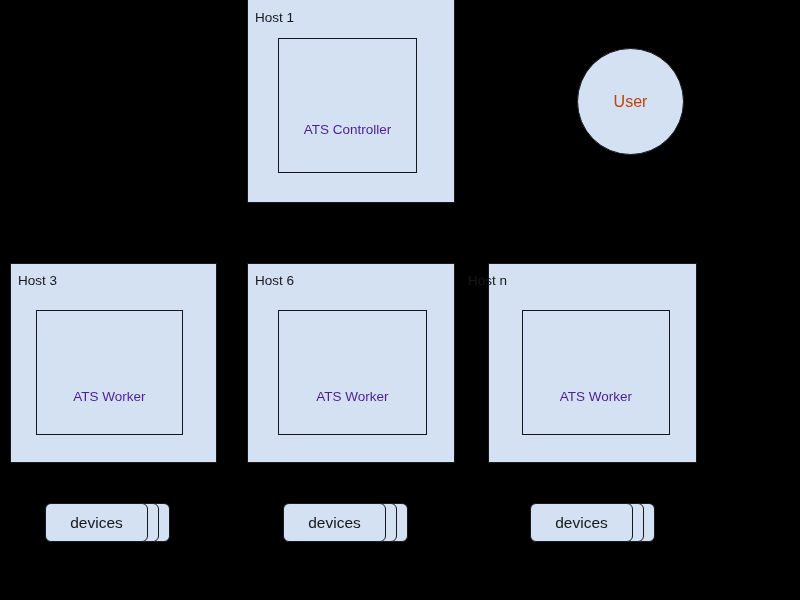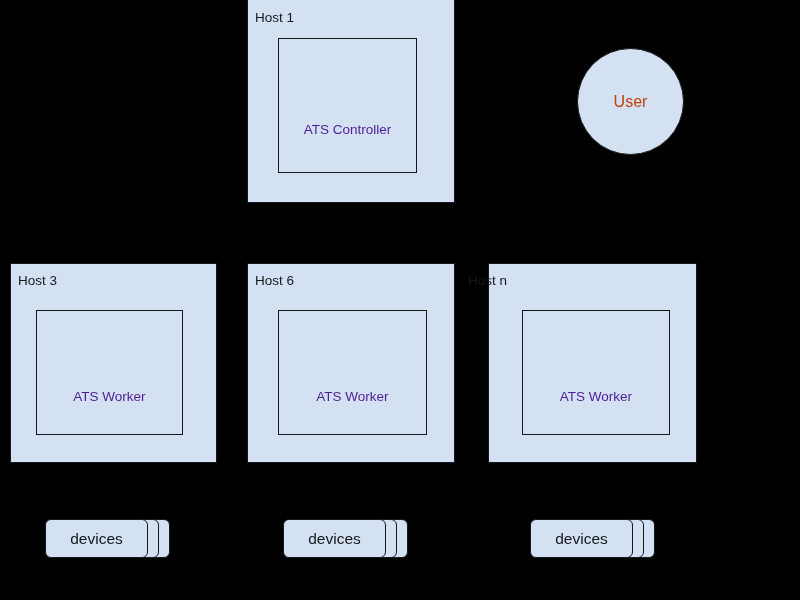--- a/index.html
+++ b/index.html
@@ -75,21 +75,21 @@
   }
 
   
   .devices-stack {
     position: absolute;
     width: 125px;
     height: 39px;
   }
   .devices-sheet {
     position: absolute;
-    top: 16px;
+    top: 0;
     height: 39px;
     background: #d4e1f2;
     border: 1.2px solid #16191d;
     border-radius: 6px;
     box-sizing: border-box;
   }
   .devices-sheet.back2 { left: 22px; width: 103px; z-index: 1; }
   .devices-sheet.back1 { left: 11px; width: 103px; z-index: 2; }
   .devices-sheet.front {
     left: 0;

